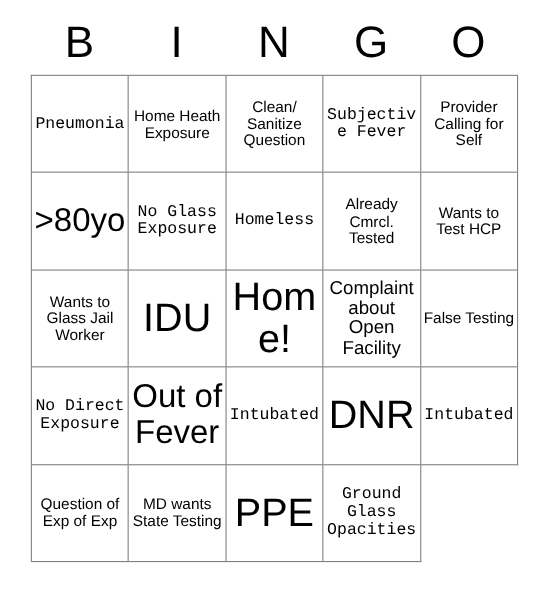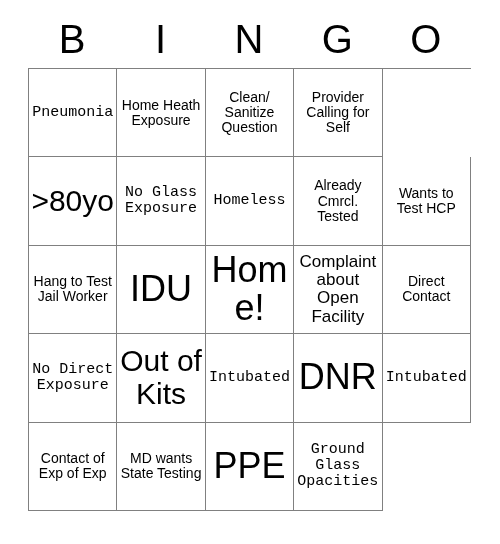--- a/index.html
+++ b/index.html
@@ -91,20 +91,23 @@
     <div class="grid-row">
       <div class="cell fs-sm">
           <span class="cell-text">Pneumonia</span>
         </div>
       <div class="cell fs-md">
           <span class="cell-text">Home Heath Exposure</span>
         </div>
       <div class="cell fs-md">
           <span class="cell-text">Clean/ Sanitize Question</span>
         </div>
+      <div class="cell fs-sm">
+          <span class="cell-text">Subjective Fever</span>
+        </div>
       <div class="cell fs-md">
           <span class="cell-text">Provider Calling for Self</span>
         </div>
     </div>
 
     <div class="grid-row">
       <div class="cell fs-lg">
           <span class="cell-text">&gt;80yo</span>
         </div>
       <div class="cell fs-sm">
@@ -116,57 +119,57 @@
       <div class="cell fs-md">
           <span class="cell-text">Already Cmrcl. Tested</span>
         </div>
       <div class="cell fs-md">
           <span class="cell-text">Wants to Test HCP</span>
         </div>
     </div>
 
     <div class="grid-row">
       <div class="cell fs-md">
-          <span class="cell-text">Hang to Test Jail Worker</span>
+          <span class="cell-text">Wants to Glass Jail Worker</span>
         </div>
       <div class="cell fs-xl">
           <span class="cell-text">IDU</span>
         </div>
       <div class="cell fs-xl">
           <span class="cell-text">Home!</span>
         </div>
       <div class="cell fs-xs">
           <span class="cell-text">Complaint about Open Facility</span>
         </div>
       <div class="cell fs-md">
-          <span class="cell-text">Direct Contact</span>
+          <span class="cell-text">False Testing</span>
         </div>
     </div>
 
     <div class="grid-row">
       <div class="cell fs-sm">
           <span class="cell-text">No Direct Exposure</span>
         </div>
       <div class="cell fs-lg">
-          <span class="cell-text">Out of Kits</span>
+          <span class="cell-text">Out of Fever</span>
         </div>
       <div class="cell fs-sm">
           <span class="cell-text">Intubated</span>
         </div>
       <div class="cell fs-xl">
           <span class="cell-text">DNR</span>
         </div>
       <div class="cell fs-sm">
           <span class="cell-text">Intubated</span>
         </div>
     </div>
 
     <div class="grid-row">
       <div class="cell fs-md">
-          <span class="cell-text">Contact of Exp of Exp</span>
+          <span class="cell-text">Question of Exp of Exp</span>
         </div>
       <div class="cell fs-md">
           <span class="cell-text">MD wants State Testing</span>
         </div>
       <div class="cell fs-xl">
           <span class="cell-text">PPE</span>
         </div>
       <div class="cell fs-sm">
           <span class="cell-text">Ground Glass Opacities</span>
         </div>

